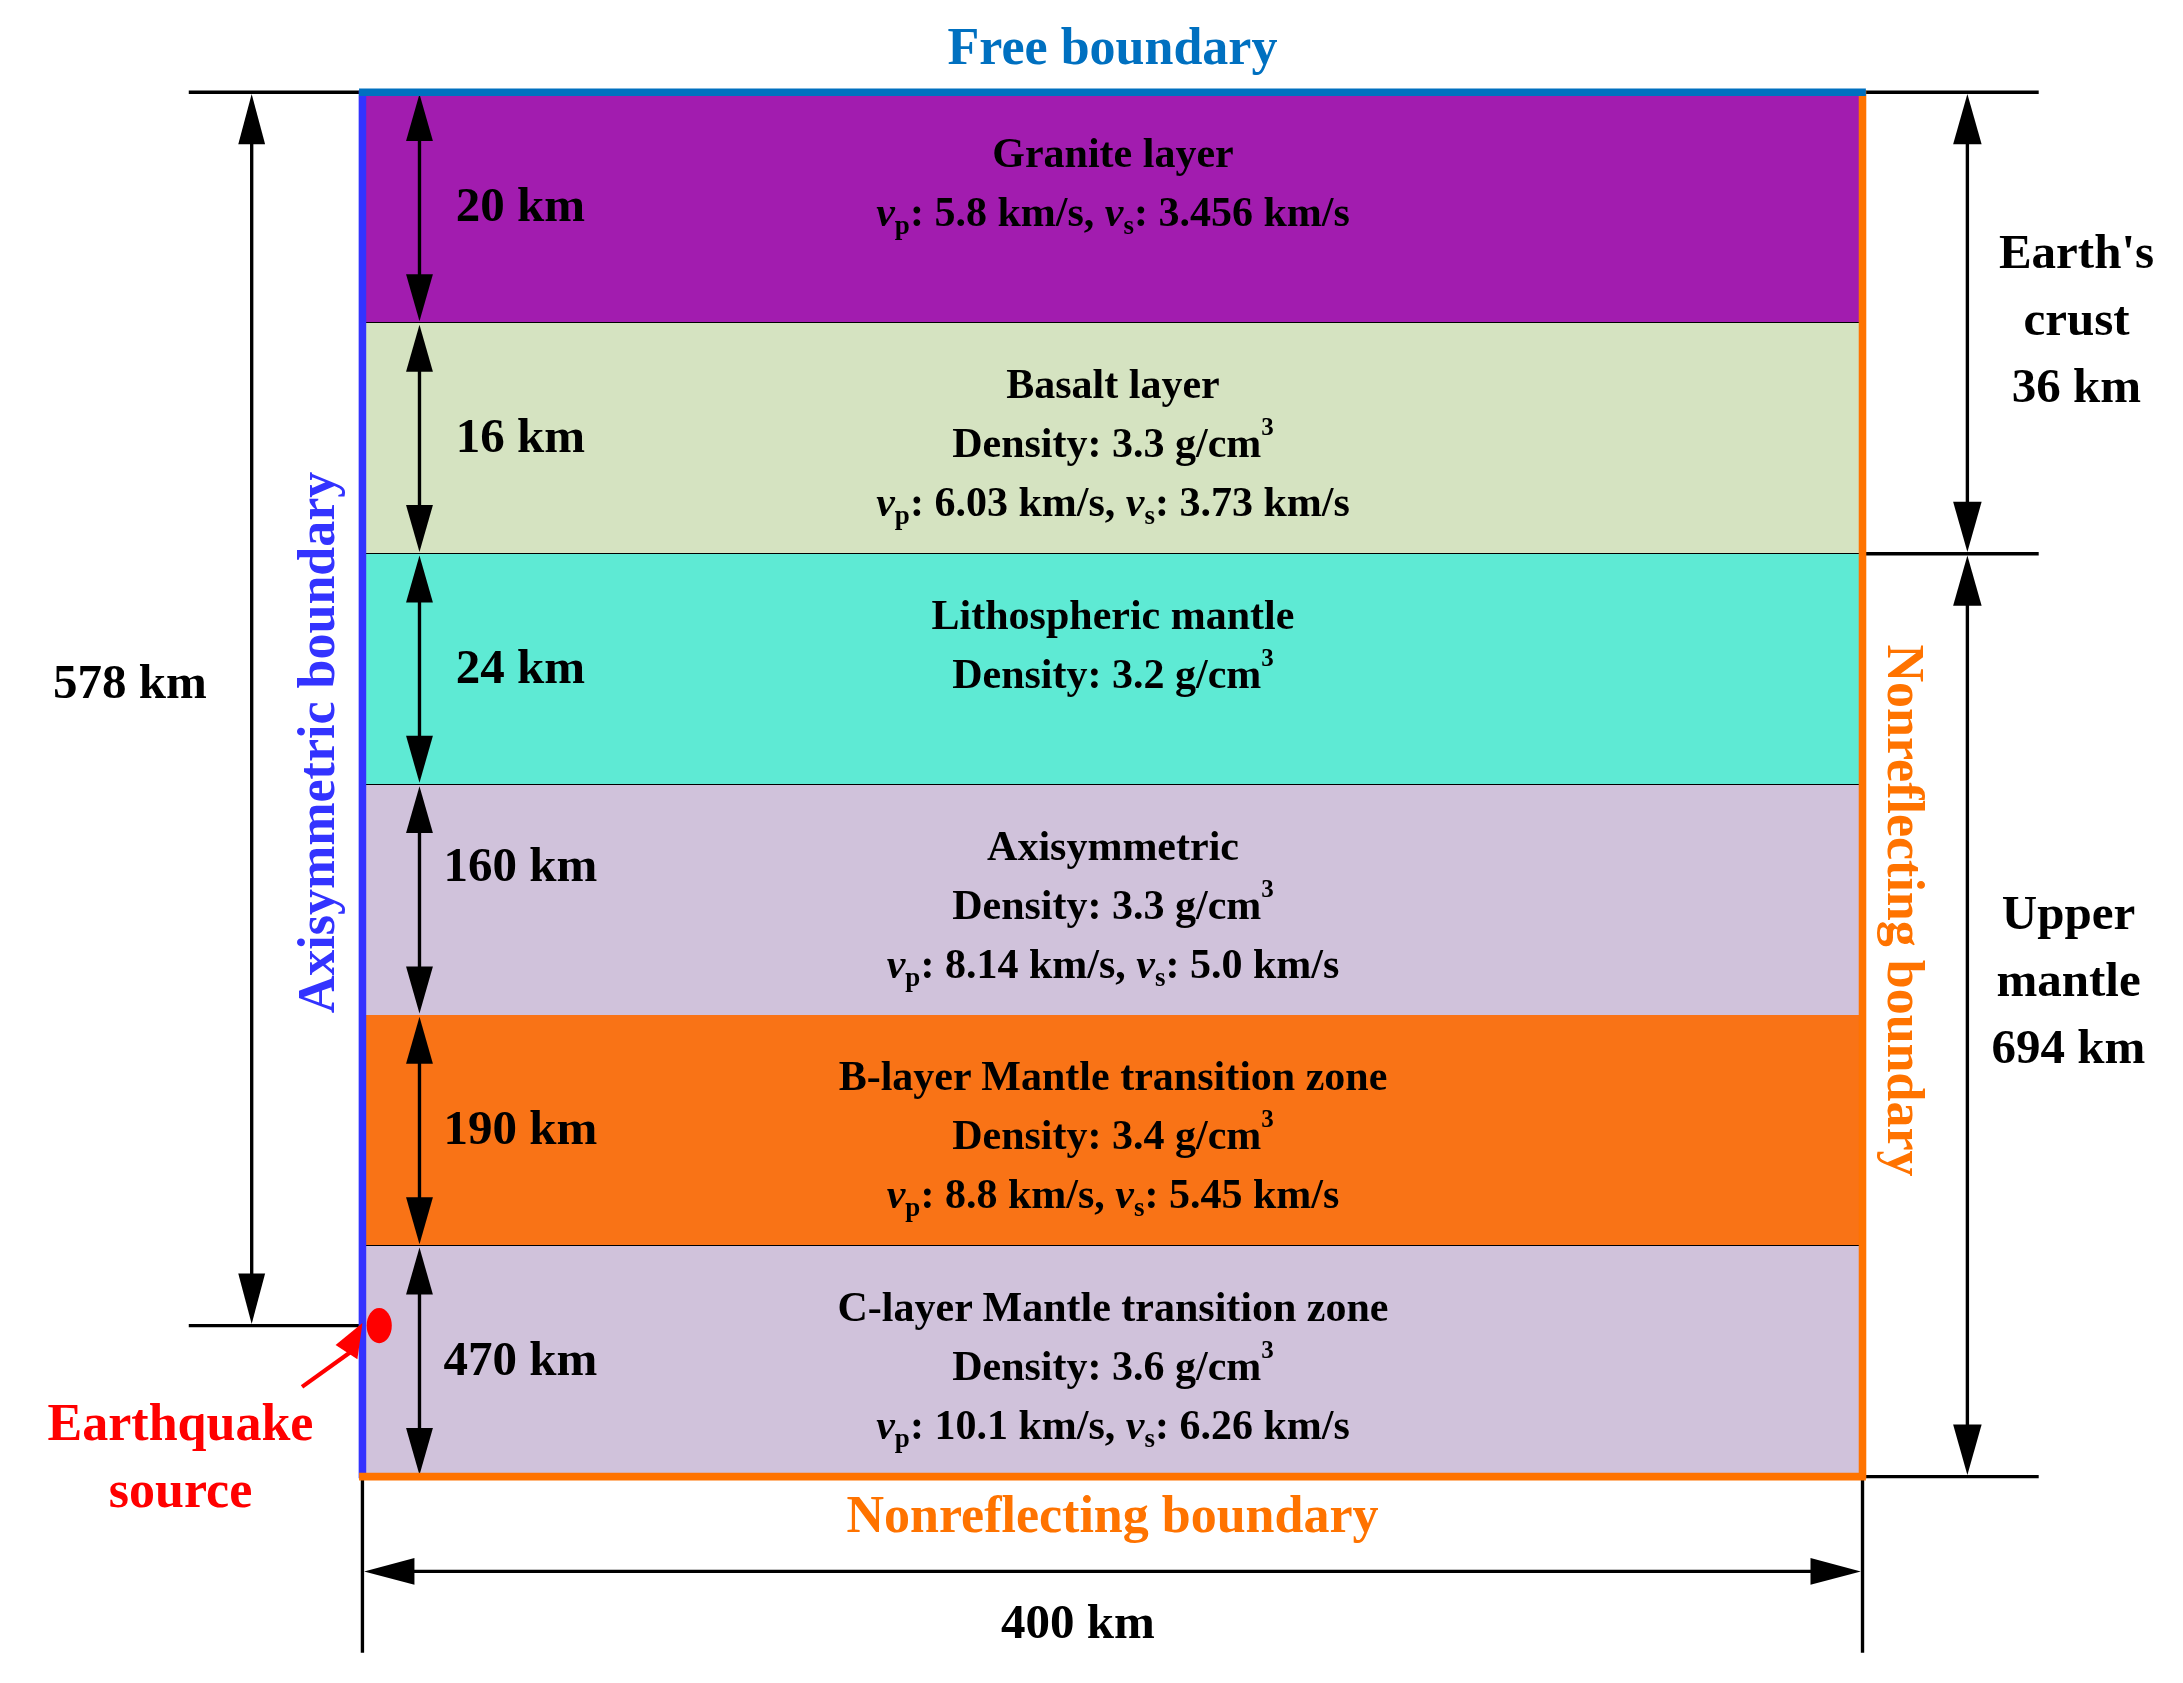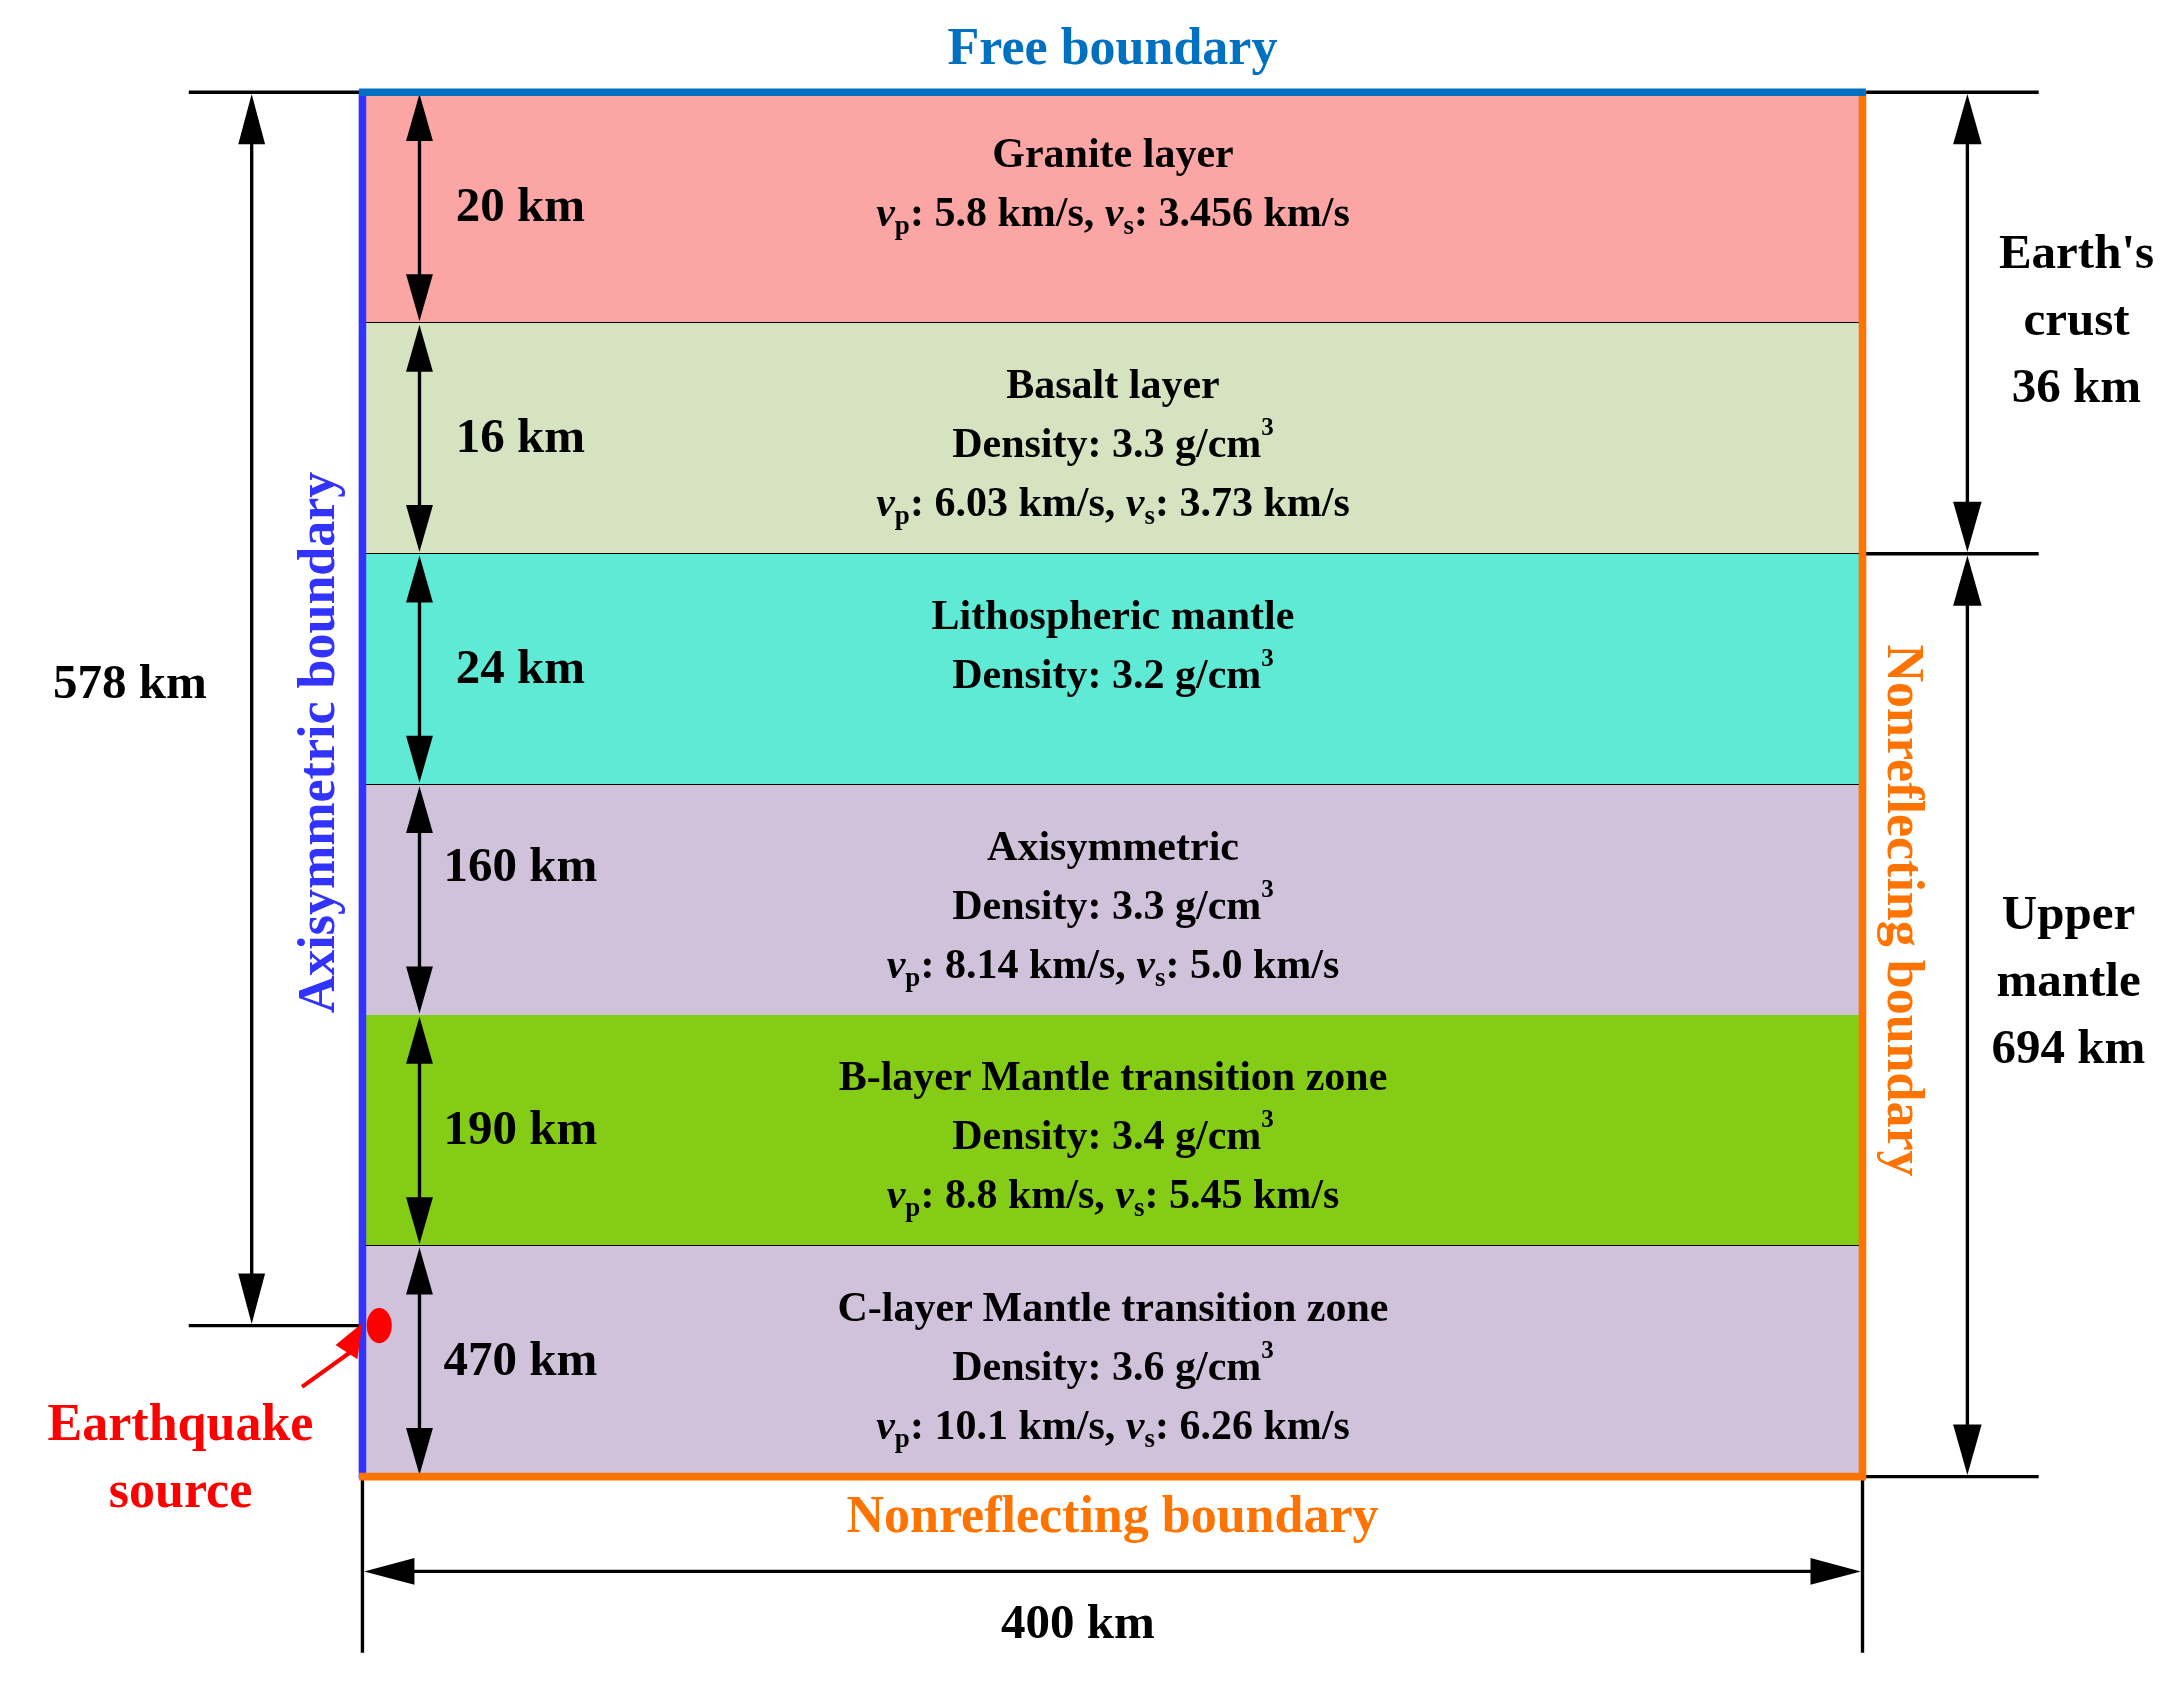--- a/index.html
+++ b/index.html
@@ -17,21 +17,21 @@
   sub { font-size:27px; vertical-align:-8.4px; line-height:0; }
   sup { font-size:25px; vertical-align:22px; line-height:0; }
   .thick-label { position:absolute; left:428px; width:185px; text-align:center; font-size:49px; }
   .big-label { font-size:49px; text-align:center; line-height:67px; }
   svg { position:absolute; left:0; top:0; }
 </style>
 </head>
 <body>
 
 <div id="layers">
-    <div class="layer" style="top: 92px; background: #fca5a5;">
+    <div class="layer" style="top: 92px; background: #a21caf;">
       <div class="layer-text">
         <span class="layer-name">Granite layer</span>
         <span class="layer-vel"><i>v</i><sub>p</sub>: <span>5.8 km/s</span>, <i>v</i><sub>s</sub>: <span>3.456 km/s</span></span>
       </div>
     </div>
     <div class="layer" style="top: 323px; background: rgb(213, 227, 193);">
       <div class="layer-text">
         <span class="layer-name">Basalt layer</span>
         <span class="layer-density"><span>Density: 3.3 g/cm</span><sup>3</sup></span>
         <span class="layer-vel"><i>v</i><sub>p</sub>: <span>6.03 km/s</span>, <i>v</i><sub>s</sub>: <span>3.73 km/s</span></span>
@@ -43,21 +43,21 @@
         <span class="layer-density"><span>Density: 3.2 g/cm</span><sup>3</sup></span>
       </div>
     </div>
     <div class="layer" style="top: 785px; background: rgb(208, 194, 219);">
       <div class="layer-text">
         <span class="layer-name">Axisymmetric</span>
         <span class="layer-density"><span>Density: 3.3 g/cm</span><sup>3</sup></span>
         <span class="layer-vel"><i>v</i><sub>p</sub>: <span>8.14 km/s</span>, <i>v</i><sub>s</sub>: <span>5.0 km/s</span></span>
       </div>
     </div>
-    <div class="layer" style="top: 1015px; background: #84cc16;">
+    <div class="layer" style="top: 1015px; background: #f97316;">
       <div class="layer-text">
         <span class="layer-name">B-layer Mantle transition zone</span>
         <span class="layer-density"><span>Density: 3.4 g/cm</span><sup>3</sup></span>
         <span class="layer-vel"><i>v</i><sub>p</sub>: <span>8.8 km/s</span>, <i>v</i><sub>s</sub>: <span>5.45 km/s</span></span>
       </div>
     </div>
     <div class="layer last" style="top: 1246px; background: rgb(208, 194, 219);">
       <div class="layer-text">
         <span class="layer-name">C-layer Mantle transition zone</span>
         <span class="layer-density"><span>Density: 3.6 g/cm</span><sup>3</sup></span>

